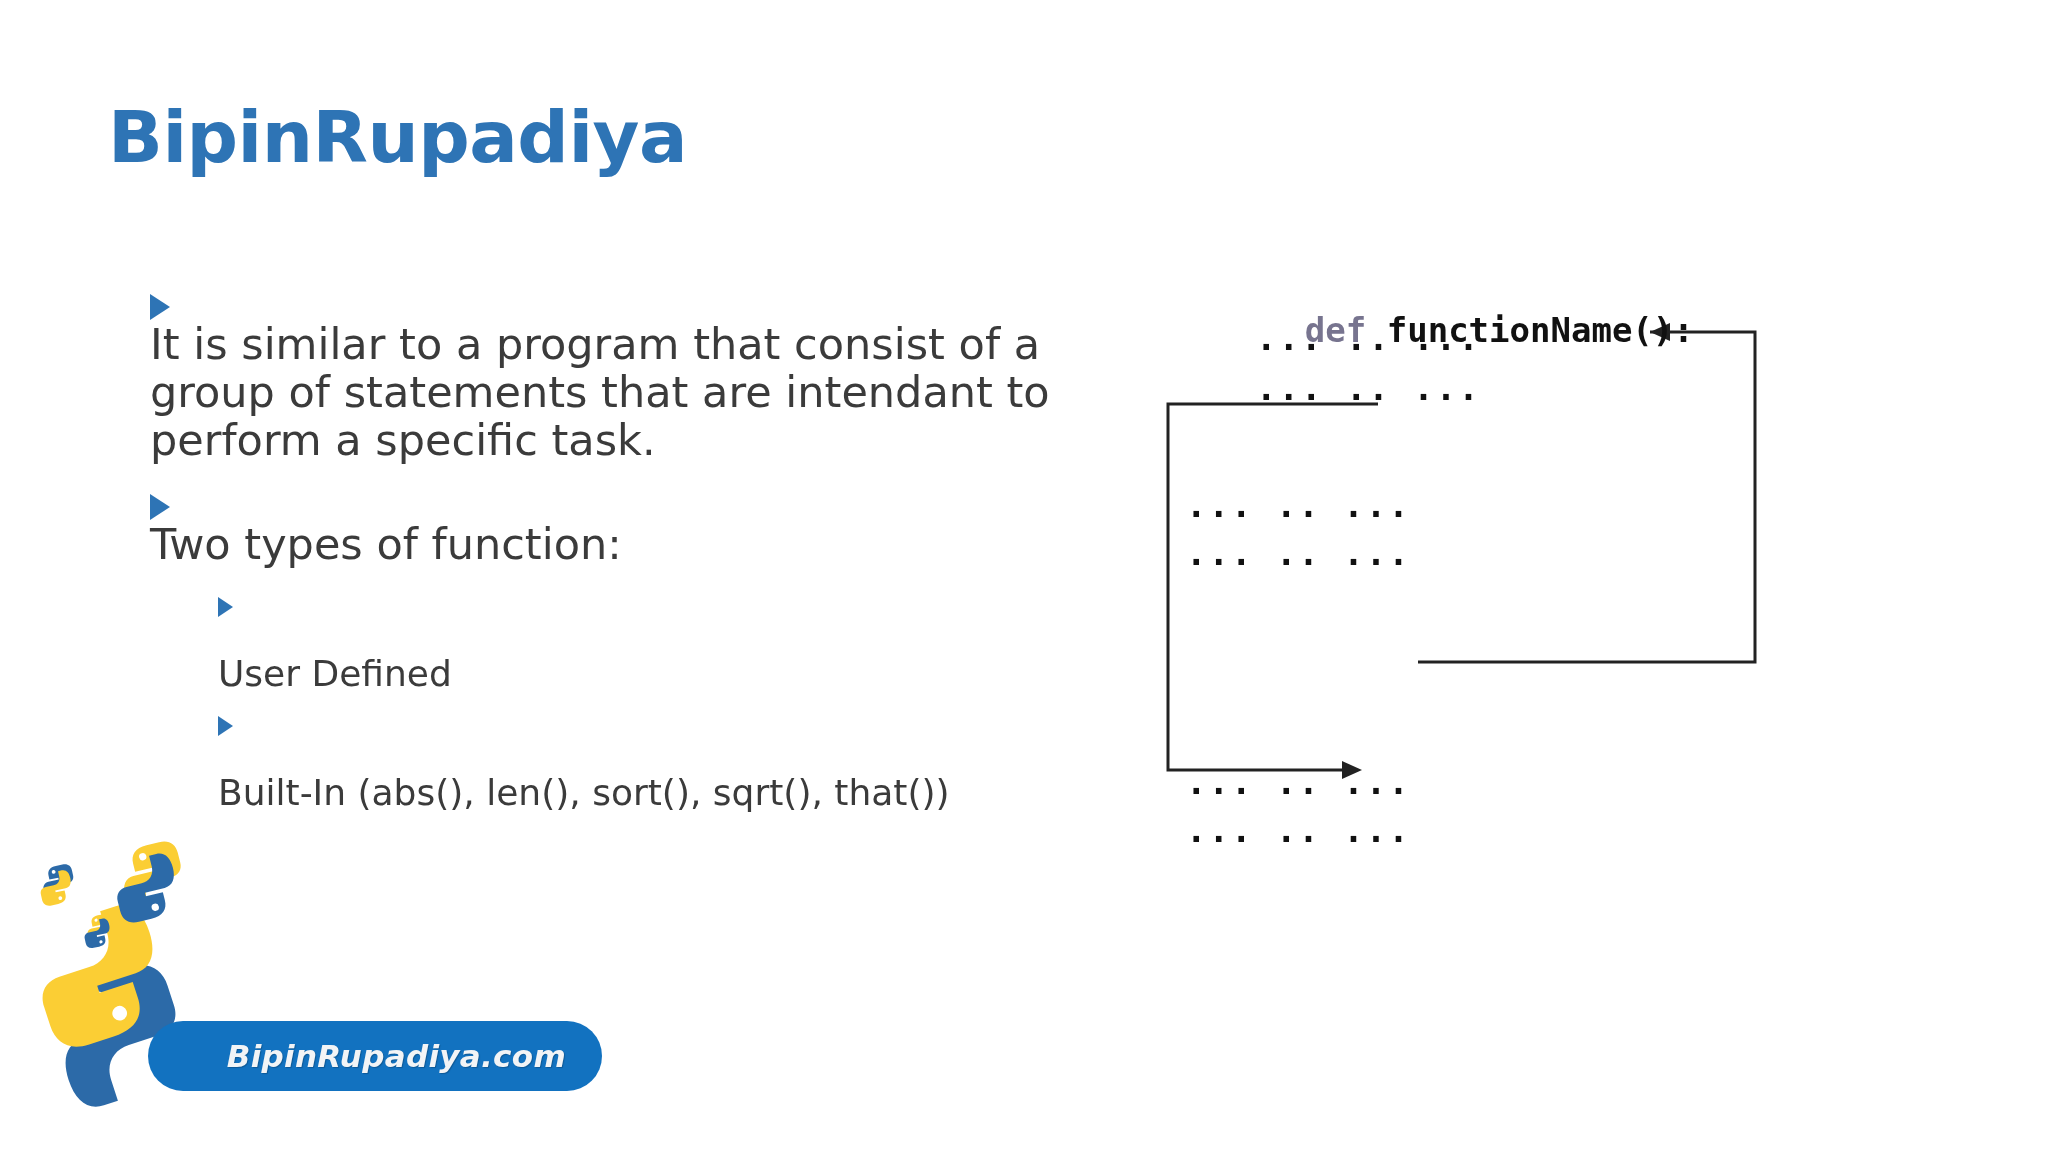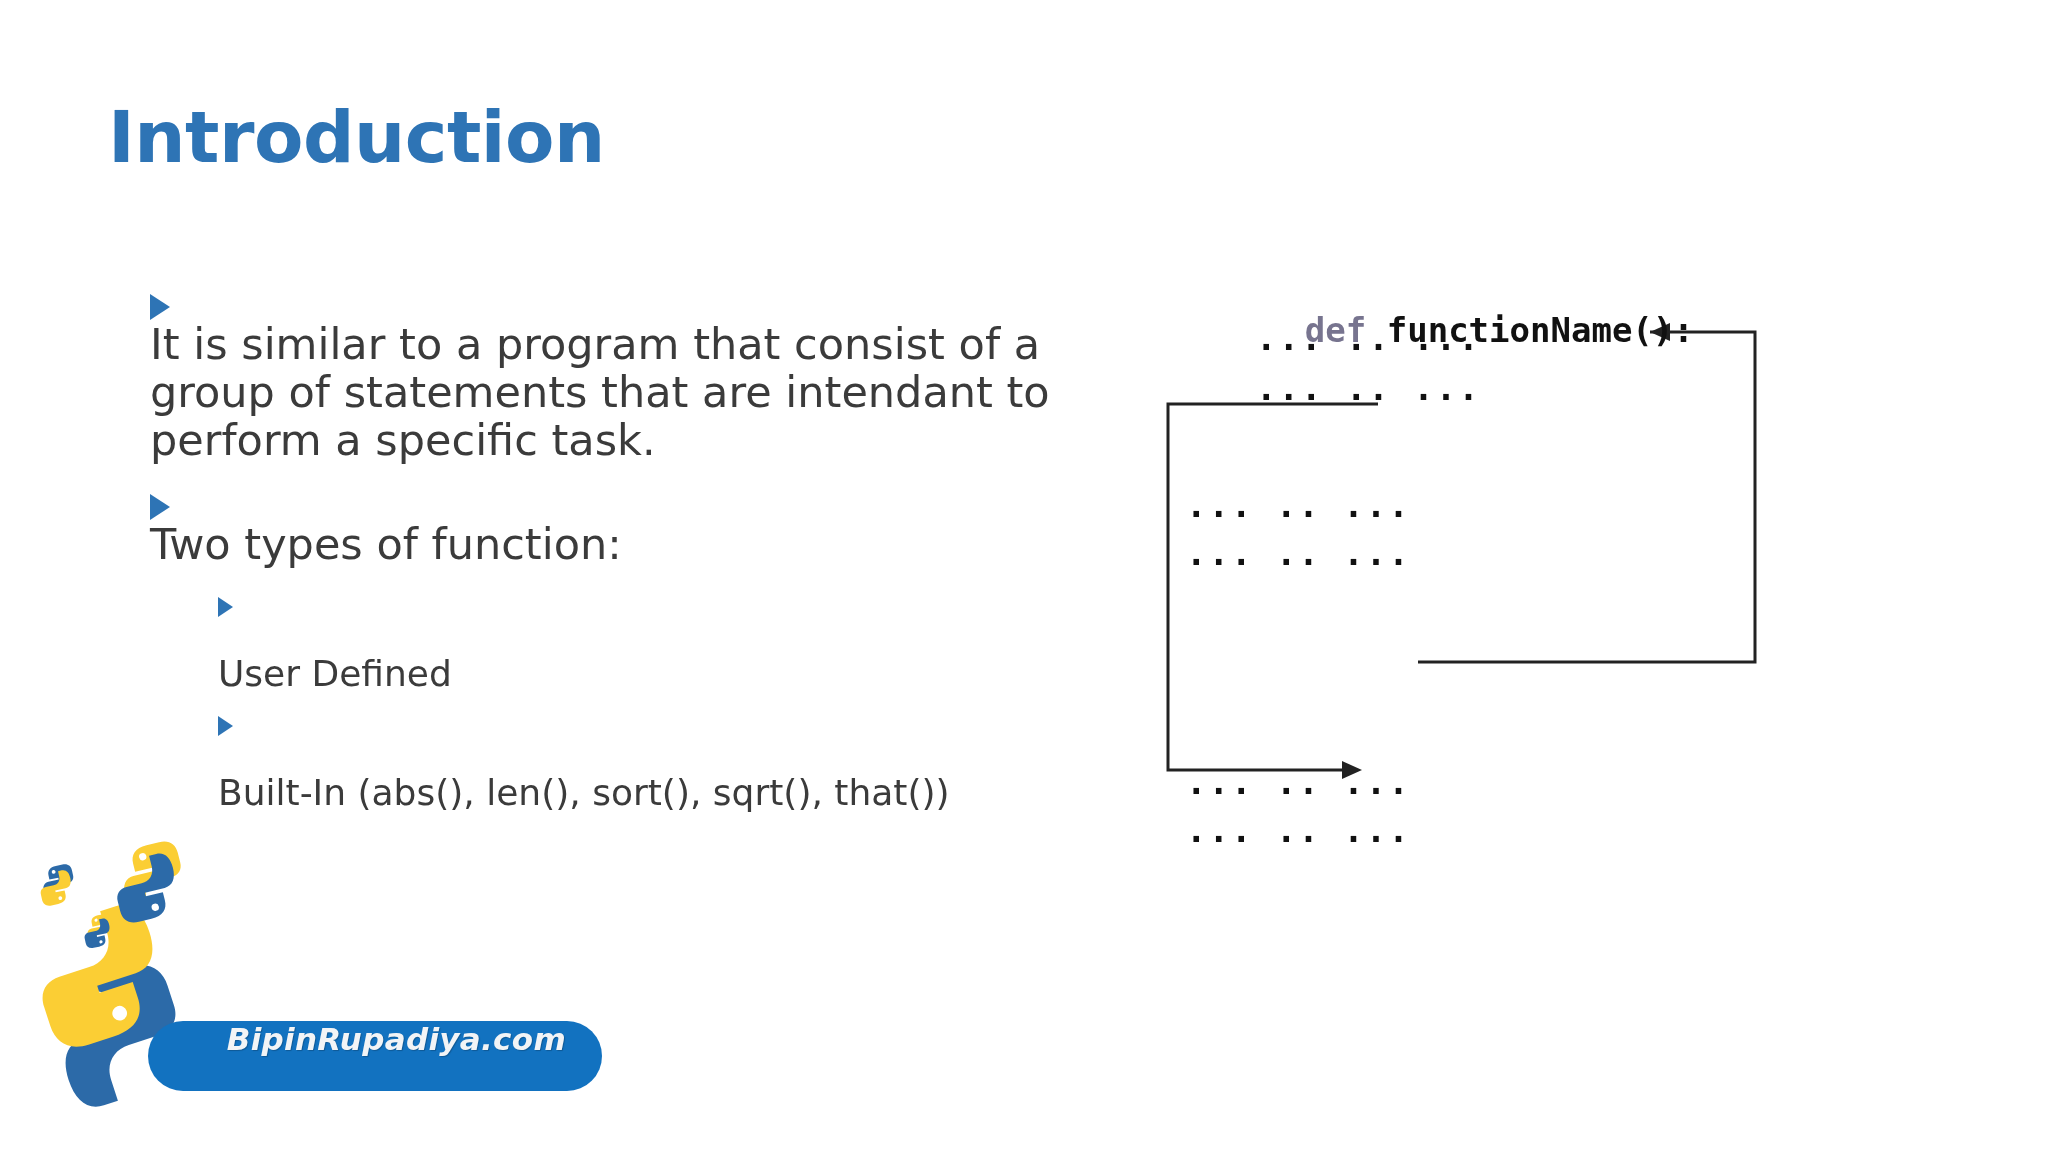--- a/index.html
+++ b/index.html
@@ -151,42 +151,42 @@
   
   .brand-pill {
     position: absolute;
     left: 148px;
     top: 1021px;
     width: 454px;
     height: 70px;
     background: #1272C0;
     border-radius: 35px;
     display: flex;
-    align-items: flex-start;
+    align-items: center;
     justify-content: flex-end;
     padding-right: 36px;
     box-sizing: border-box;
   }
   .brand-text {
     color: #F2F4F6;
     font-family: "DejaVu Sans", "Liberation Sans", sans-serif;
     font-style: italic;
     font-weight: bold;
     font-size: 31px;
     letter-spacing: 0.3px;
     text-shadow: 1px 1px 1px rgba(0,0,0,0.22);
     white-space: nowrap;
   }
 </style>
 </head>
 <body>
 
 <div class="slide">
 
-  <div class="slide-title">Introduction</div>
+  <div class="slide-title">BipinRupadiya</div>
 
   <div class="bullets">
 
     <div class="bullet-row level-1">
       <span class="tri"></span>
       <span class="bullet-text">It is similar to a program that consist of a group of statements that are intendant to perform a specific task.</span>
     </div>
 
     <div class="bullet-row level-1">
       <span class="tri"></span>

